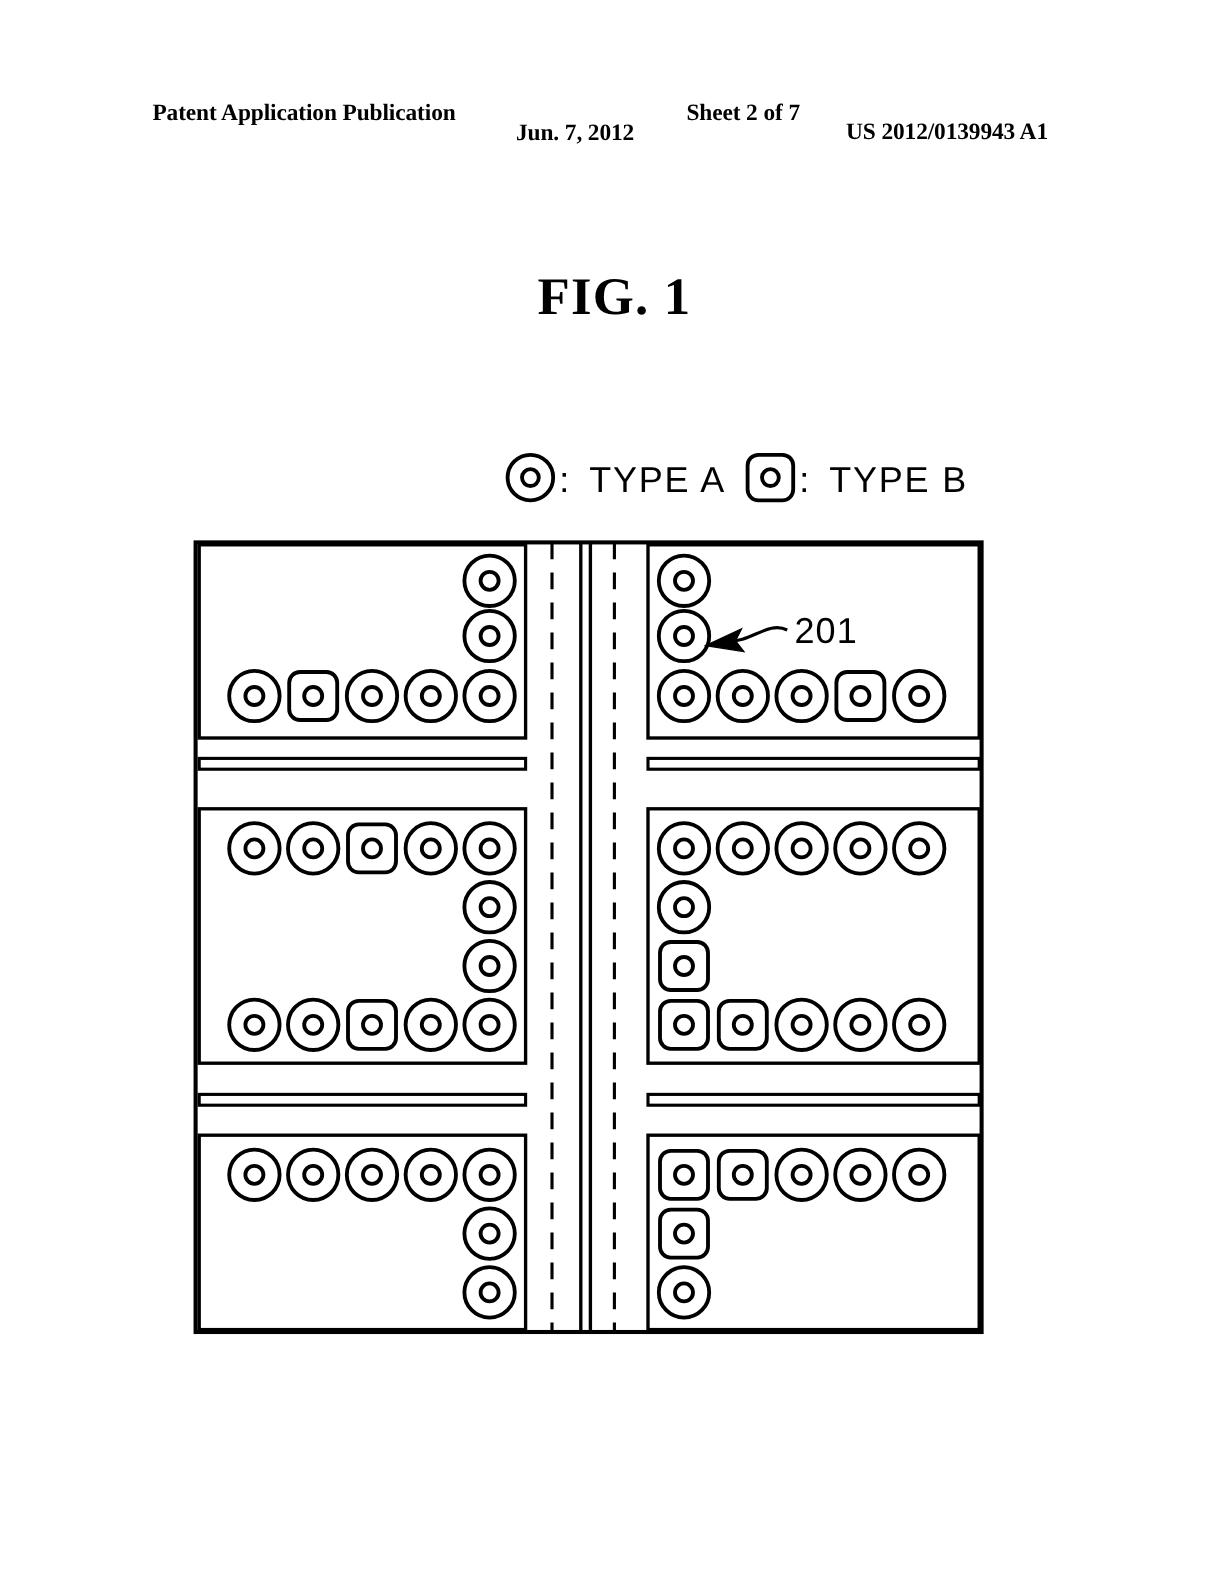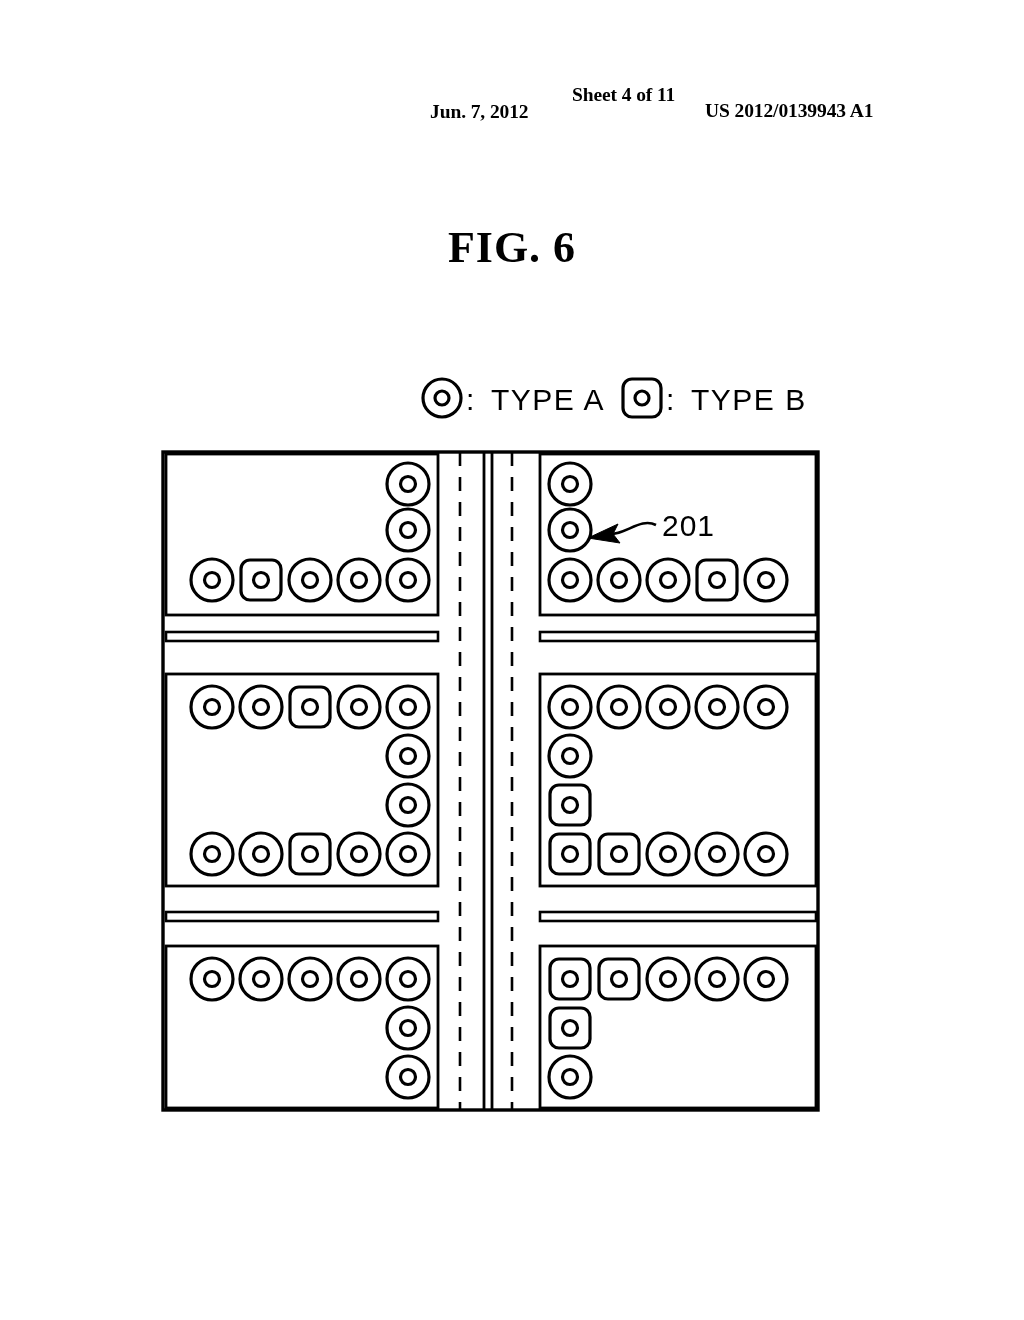--- a/index.html
+++ b/index.html
@@ -68,26 +68,27 @@
     font-family: "Liberation Sans", sans-serif;
     font-size: 30px;
     letter-spacing: 1px;
     fill: #000;
   }
 </style>
 </head>
 <body>
 
 <div class="page-header">
+  <span class="hdr-pub">Patent Application Publication</span>
   <span class="hdr-date">Jun. 7, 2012</span>
-  <span class="hdr-sheet">Sheet 4 of 11</span>
+  <span class="hdr-sheet">Sheet 2 of 7</span>
   <span class="hdr-num">US 2012/0139943 A1</span>
 </div>
 
-<div class="fig-title">FIG. 6</div>
+<div class="fig-title">FIG. 1</div>
 
 <svg id="drawing" viewBox="0 0 1024 800">
 
   <g>
     <g>
       <g>
         <circle cx="442" cy="58" r="19" fill="none" stroke="#000" stroke-width="3.2"></circle>
         <circle cx="442" cy="58" r="7" fill="none" stroke="#000" stroke-width="3.2"></circle>
       </g>
       <text class="legend-text" x="466" y="70">:</text>

